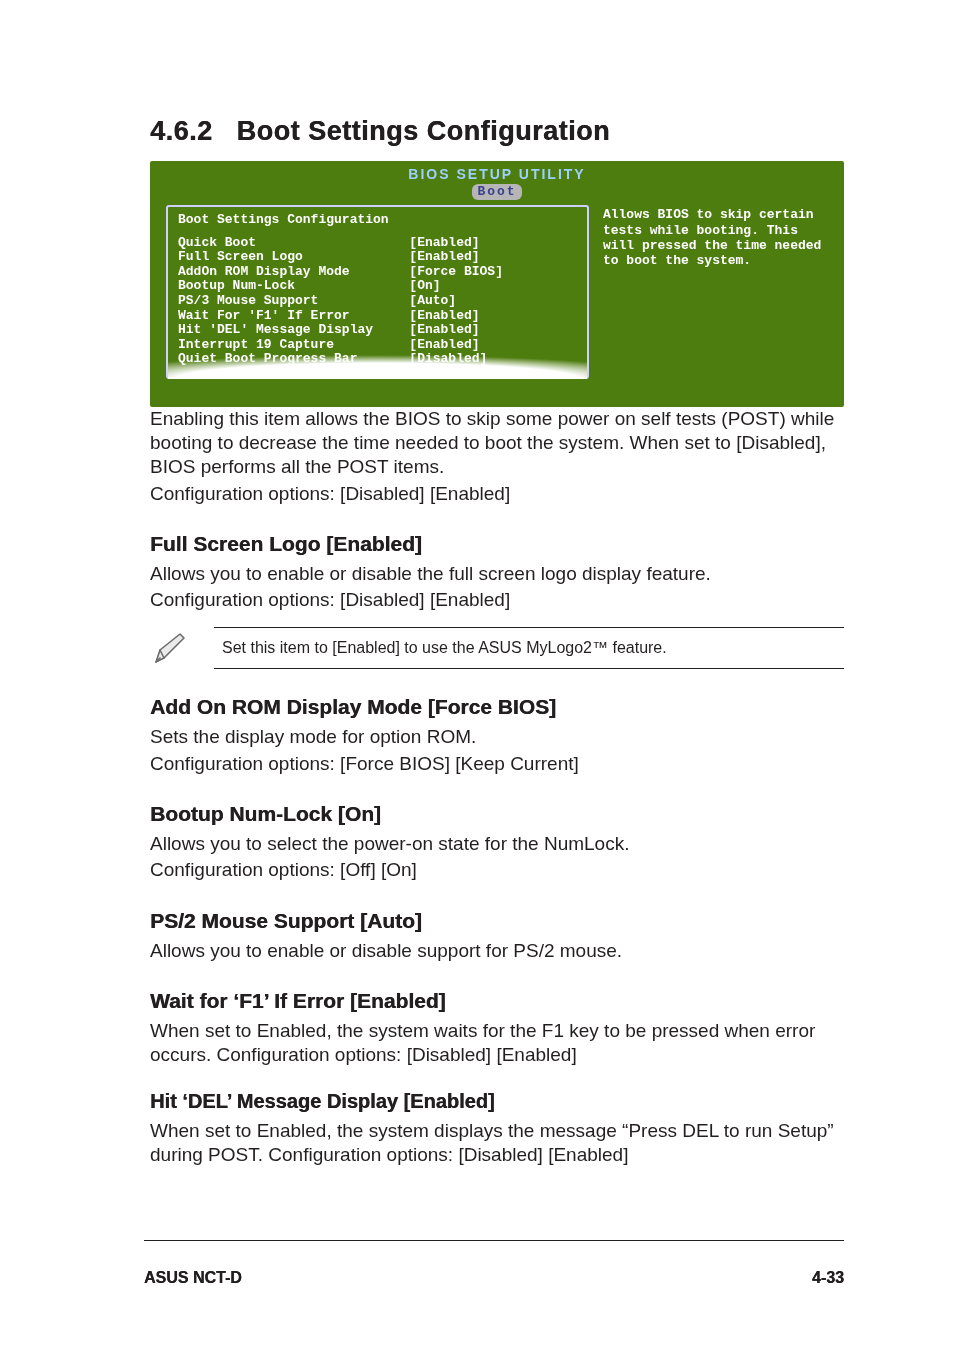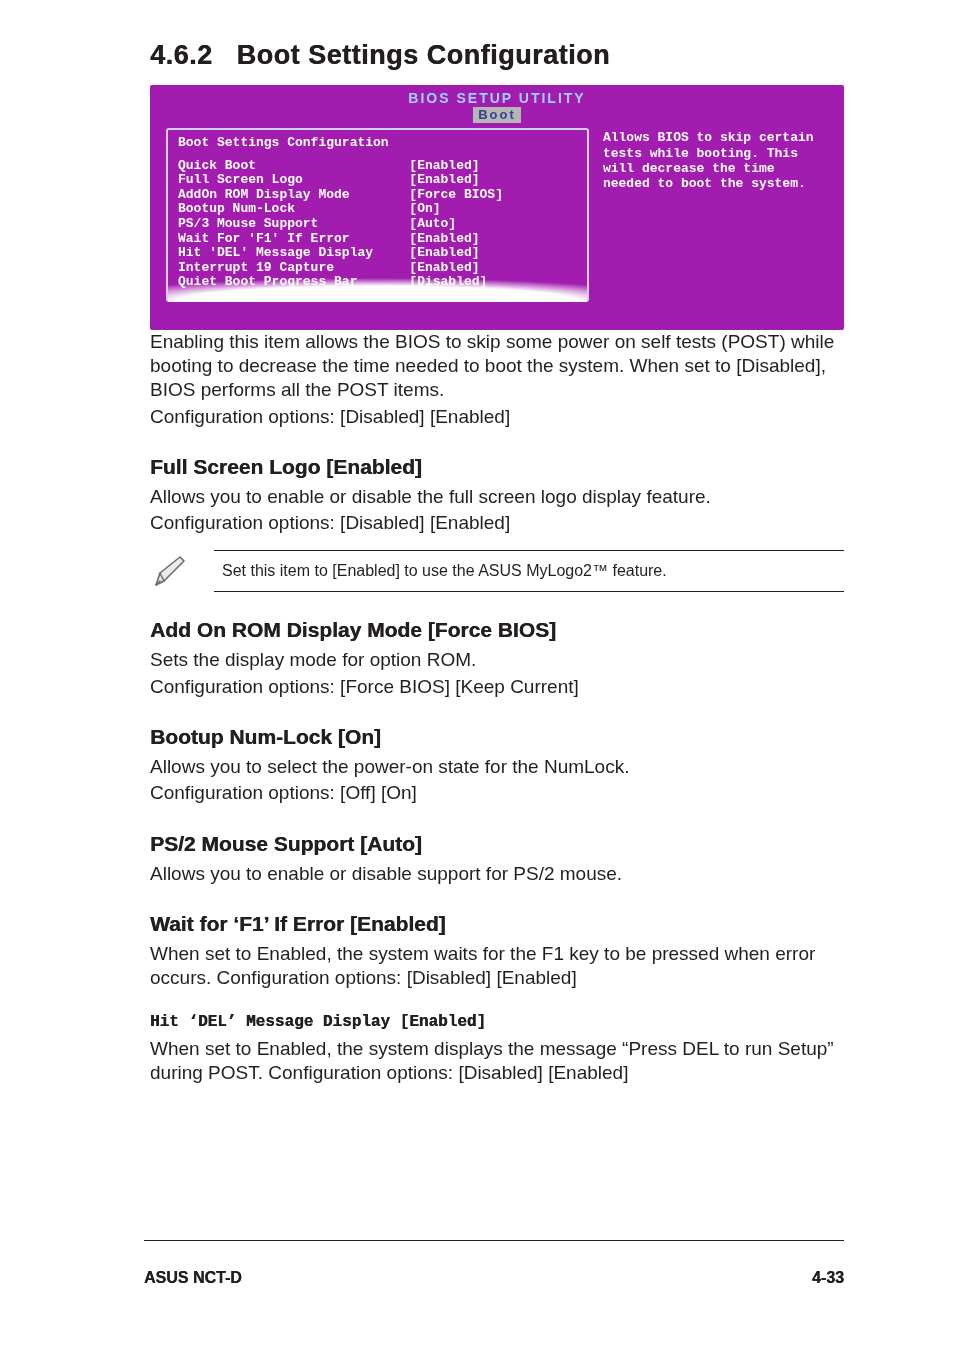--- a/index.html
+++ b/index.html
@@ -5,33 +5,33 @@
   * { margin: 0; padding: 0; box-sizing: border-box; }
   html, body { background: #ffffff; }
   body {
     width: 954px;
     height: 1351px;
     font-family: Arial, Helvetica, sans-serif;
     color: #231f20;
     position: relative;
   }
   .page {
-    padding: 40px 110px 0 150px;
+    padding: 116px 110px 0 150px;
   }
   h1.section-title {
     font-family: Arial, Helvetica, sans-serif;
     font-weight: 900;
     font-size: 27px;
     letter-spacing: 0.5px;
     margin-bottom: 14px;
     text-shadow: 0.5px 0 0 currentColor;
   }
   
   .bios-box {
-    background: #a21caf;
+    background: #4d7c0f;
     border-radius: 2px;
     padding: 0 0 28px 0;
     color: #ffffff;
     font-family: "Courier New", Courier, monospace;
     font-size: 13px;
     line-height: 1.12;
     font-weight: bold;
     position: relative;
   }
   .bios-header {
@@ -40,25 +40,26 @@
     font-family: Arial, Helvetica, sans-serif;
     font-weight: 900;
     letter-spacing: 2px;
     padding: 6px 0 1px 0;
     font-size: 14px;
   }
   .bios-tab {
     display: inline-block;
     background: #b6b6b6;
     color: #3a3e8f;
-    font-family: Liberation Sans, sans-serif;
+    font-family: Liberation Mono, monospace;
     font-weight: bold;
     font-size: 13px;
     padding: 1px 5px;
     margin-bottom: 4px;
+    border-radius: 6px;
   }
   .bios-body {
     display: flex;
     gap: 14px;
     padding: 0 16px;
     align-items: stretch;
   }
   .bios-left {
     flex: 1 1 auto;
     border: 2px solid #d0d0ff;
@@ -120,23 +121,23 @@
   .note-line-box {
     flex: 1 1 auto;
     border-top: 1.5px solid #231f20;
     border-bottom: 1.5px solid #231f20;
     padding: 10px 8px;
     font-size: 16px;
     line-height: 1.3;
   }
 
   h3.sub-title {
-    font-family: Liberation Mono, monospace;
-    font-weight: 900;
-    font-size: 16px;
+    font-family: Liberation Sans, sans-serif;
+    font-weight: 900;
+    font-size: 20px;
     margin-top: 22px;
     margin-bottom: 6px;
     text-shadow: 0.4px 0 0 currentColor;
   }
 
   .footer {
     position: absolute;
     left: 144px;
     right: 110px;
     bottom: 64px;
@@ -198,21 +199,21 @@
         <div class="bios-row">
           <span class="k">Interrupt 19 Capture</span>
           <span class="v">[Enabled]</span>
         </div>
         <div class="bios-row">
           <span class="k">Quiet Boot Progress Bar</span>
           <span class="v">[Disabled]</span>
         </div>
       </div>
       <div class="bios-right">
-        <span>Allows BIOS to skip certain tests while booting. This will decrease the time needed to boot the system.</span>
+        <span>Allows BIOS to skip certain tests while booting. This will pressed the time needed to boot the system.</span>
       </div>
     </div>
   </div>
 
   <p class="body">Enabling this item allows the BIOS to skip some power on self tests (POST) while booting to decrease the time needed to boot the system. When set to [Disabled], BIOS performs all the POST items.</p>
   <p class="conf">Configuration options: [Disabled] [Enabled]</p>
 
   <h2 class="item-title">Full Screen Logo [Enabled]</h2>
   <p class="body">Allows you to enable or disable the full screen logo display feature.</p>
   <p class="conf">Configuration options: [Disabled] [Enabled]</p>

